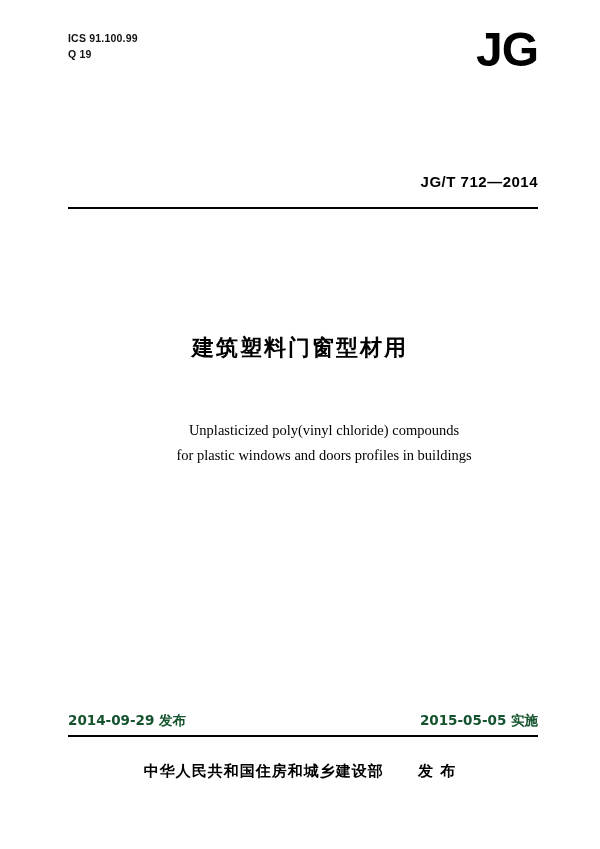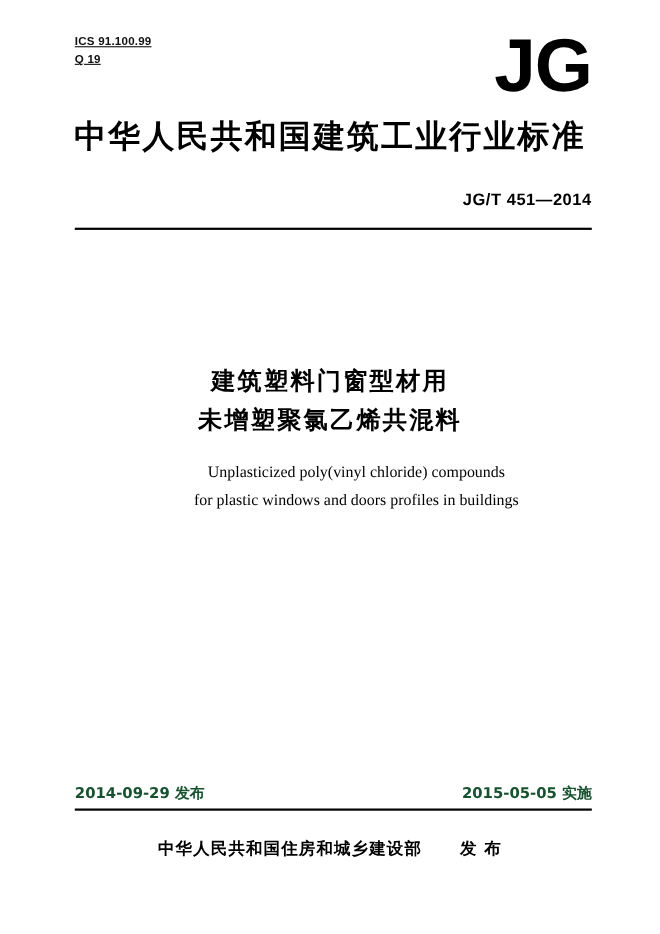--- a/index.html
+++ b/index.html
@@ -23,32 +23,31 @@
   .ics-block {
     position: absolute;
     left: 68px;
     top: 30px;
     font-family: "Liberation Sans", sans-serif;
     font-size: 10.5px;
     font-weight: bold;
     color: #111;
     line-height: 1.55;
     letter-spacing: 0.2px;
-    text-decoration: underline;
   }
   .ics-block div { white-space: nowrap; }
 
   
   .jg-logo {
     position: absolute;
     right: 62px;
     top: 26px;
     font-family: "Liberation Sans", sans-serif;
     font-weight: bold;
-    font-size: 68px;
+    font-size: 48px;
     letter-spacing: -1px;
     color: #000;
     line-height: 1;
     margin-left: 36px;
   }
 
   
   .national-title {
     position: absolute;
     left: 0;
@@ -147,29 +146,27 @@
 
 <div class="page">
 
   <div class="ics-block">
     <div>ICS 91.100.99</div>
     <div>Q 19</div>
   </div>
 
   <div class="jg-logo">JG</div>
 
-  <div class="national-title">中华人民共和国建筑工业行业标准</div>
 
-  <div class="std-number">JG/T 451—2014</div>
+  <div class="std-number">JG/T 712—2014</div>
 
   <div class="rule top"></div>
 
   <div class="doc-title">
     <div>建筑塑料门窗型材用</div>
-    <div>未增塑聚氯乙烯共混料</div>
   </div>
 
   <div class="doc-title-en">
     <div>Unplasticized poly(vinyl chloride) compounds</div>
     <div>for plastic windows and doors profiles in buildings</div>
   </div>
 
   <div class="date-row">
     <span>2014-09-29 发布</span>
     <span>2015-05-05 实施</span>

